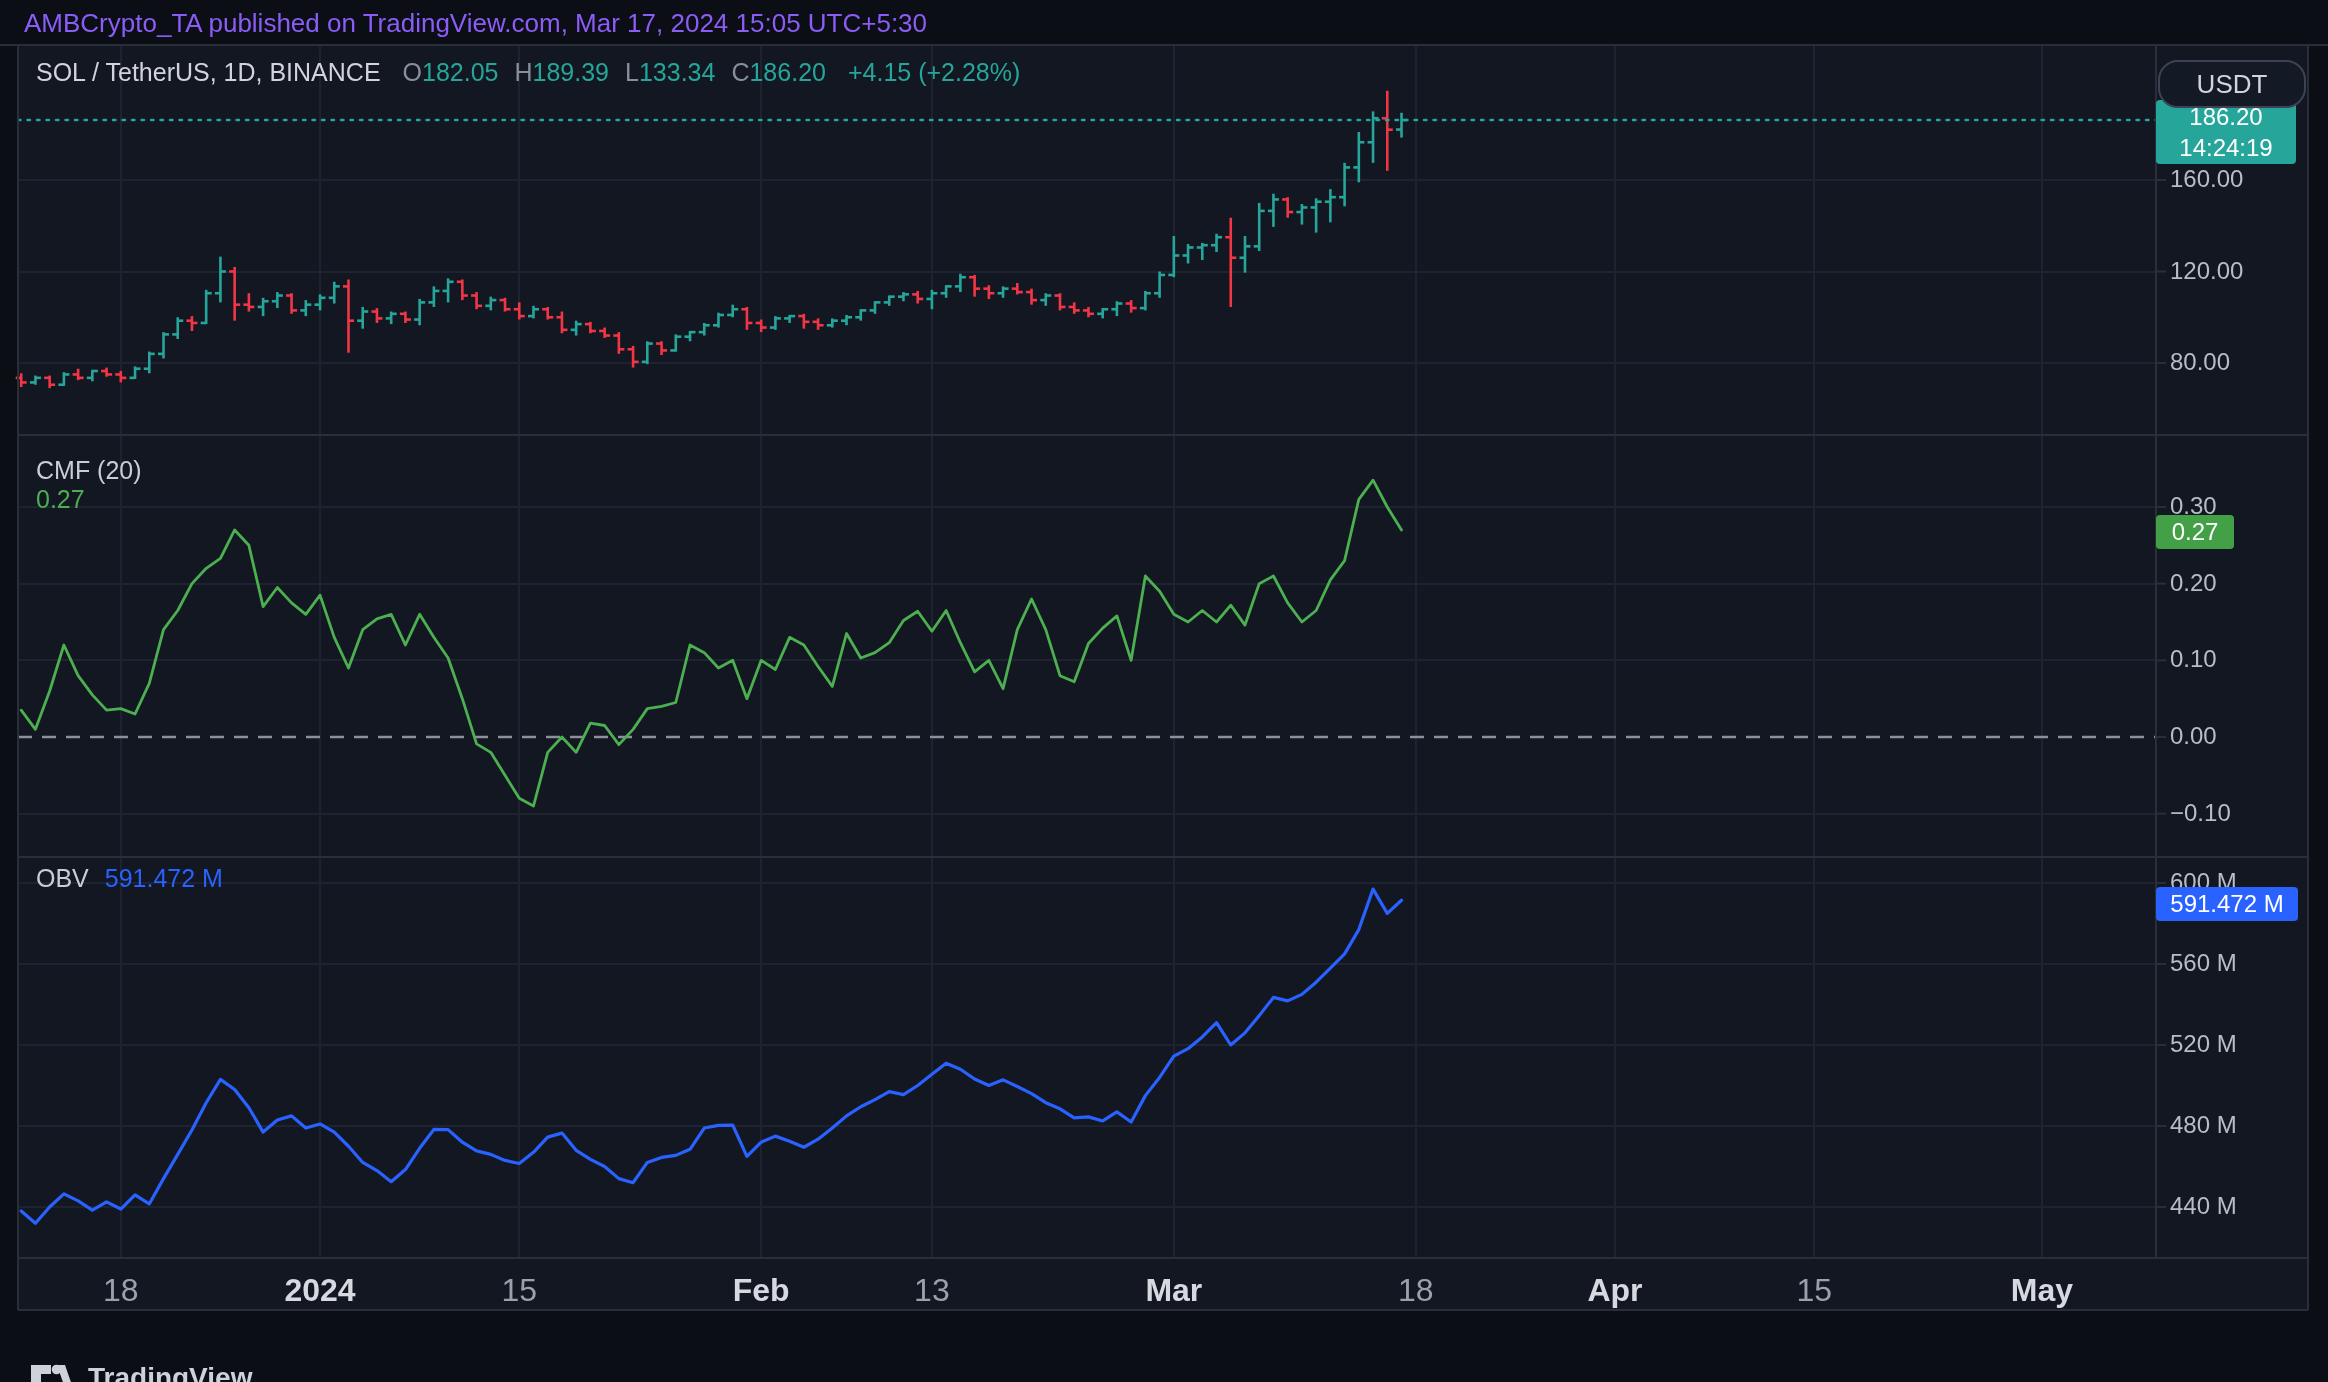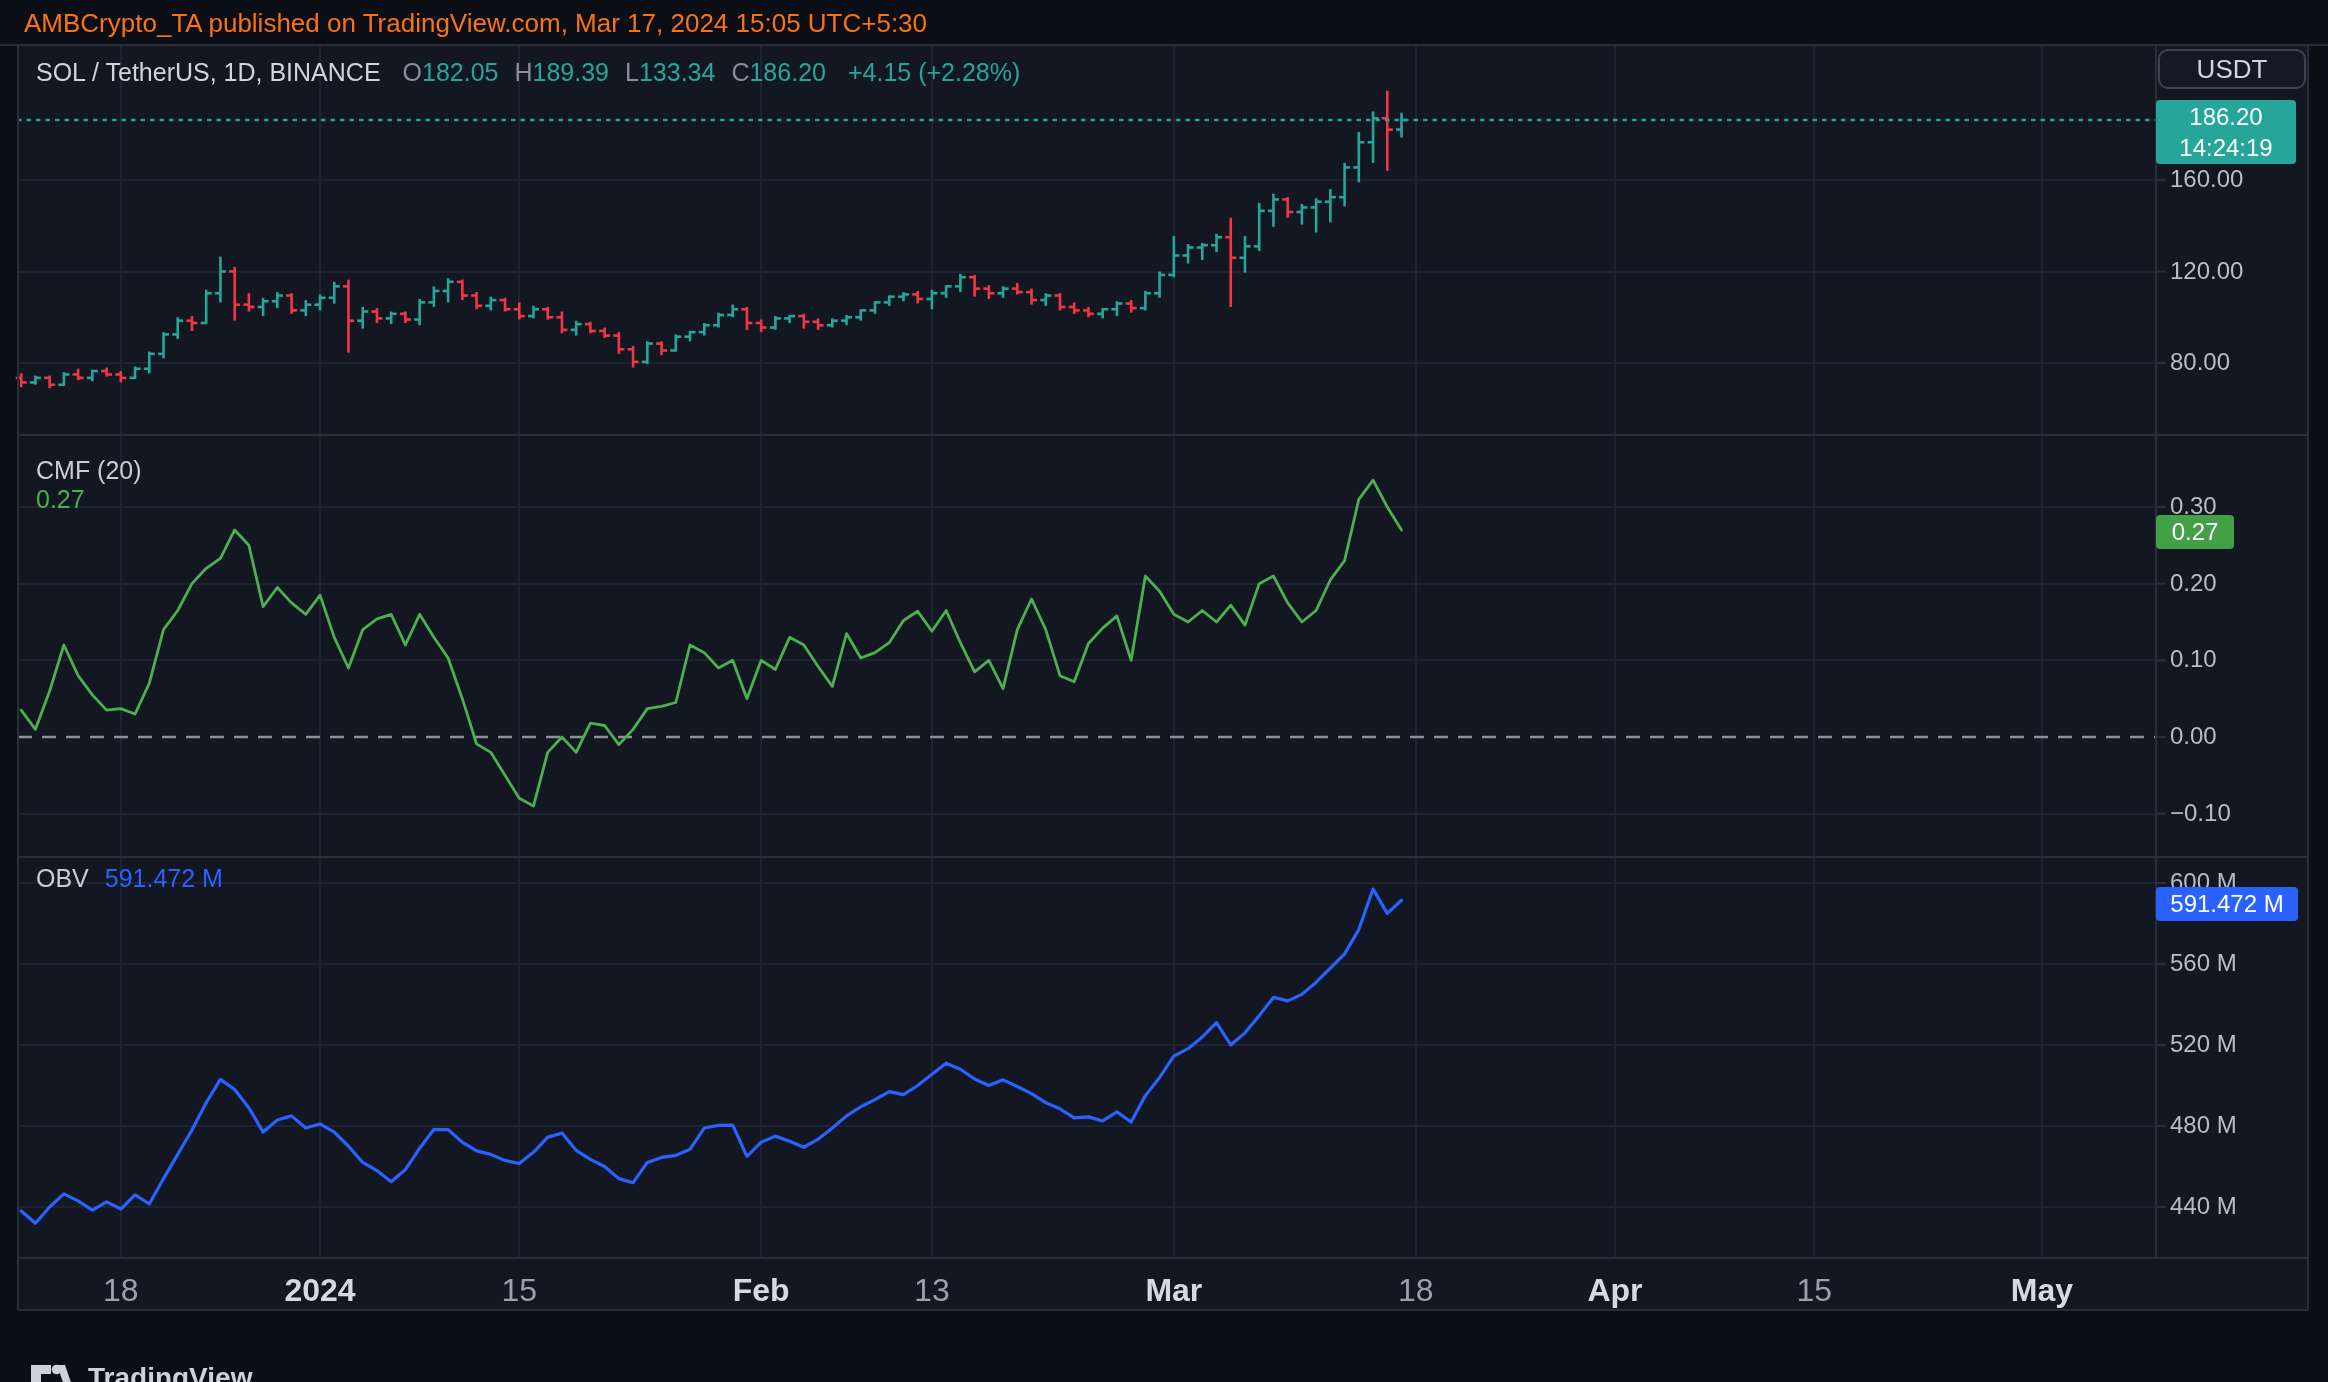--- a/index.html
+++ b/index.html
@@ -5,33 +5,33 @@
   :root{
     --bg:#0b0e15; --chart-bg:#131722; --grid:#1e2331; --frame:#2a2e39;
     --bright:#d1d4dc; --dim:#868f9c; --axis:#b8bcc6; --timedim:#9aa1ad;
     --up:#26a69a; --down:#f23645; --cmf:#4caf50; --cmfbadge:#43a047;
     --obv:#2962ff; --zero:#8b909b;
   }
   html,body{margin:0;padding:0;background:var(--bg);}
   #root{position:relative;width:2328px;height:1382px;background:var(--bg);
         font-family:"Liberation Sans","DejaVu Sans",sans-serif;overflow:hidden;}
   #chart-svg{position:absolute;left:0;top:0;}
-  .hdr{position:absolute;left:24px;top:8px;font-size:26px;color:#f97316;white-space:nowrap;}
+  .hdr{position:absolute;left:24px;top:8px;font-size:26px;color:#8b5cf6;white-space:nowrap;}
   .legend{position:absolute;left:36px;top:58px;font-size:25px;display:flex;align-items:flex-start;white-space:nowrap;}
   .legend .sym{color:var(--bright);margin-right:22px;}
   .legend .grp{margin-right:16px;}
   .legend .k{color:var(--dim);}
   .legend .v{color:var(--up);}
   .legend .chg{color:var(--up);margin-left:6px;}
   .panelabel{position:absolute;left:36px;font-size:25px;display:flex;align-items:baseline;white-space:nowrap;}
   .panelabel .n{color:#c9cdd5;margin-right:16px;}
   .panelabel .val-green{color:var(--cmf);}
   .panelabel .val-blue{color:var(--obv);}
-  .btn-usdt{position:absolute;left:2158px;top:49px;width:148px;height:40px;box-sizing:border-box;
-        border:2px solid #3d4354;border-radius:10px;background:#141926;color:var(--bright);
+  .btn-usdt{position:absolute;left:2158px;top:60px;width:148px;height:48px;box-sizing:border-box;
+        border:2px solid #3d4354;border-radius:20px;background:#141926;color:var(--bright);
         font-size:26px;display:flex;align-items:center;justify-content:center;z-index:6;cursor:pointer;}
   .badge{position:absolute;left:2156px;border-radius:4px;color:#fff;font-size:24px;
         display:flex;align-items:center;justify-content:center;z-index:4;}
   .badge-price{top:100px;width:140px;height:64px;background:var(--up);flex-direction:column;line-height:31px;}
   .badge-cmf{top:515px;width:78px;height:34px;background:var(--cmfbadge);}
   .badge-obv{top:887px;width:142px;height:34px;background:var(--obv);}
   .ax{position:absolute;left:2170px;font-size:24px;color:var(--axis);white-space:nowrap;z-index:2;}
   .tx{position:absolute;top:1272px;transform:translateX(-50%);font-size:32px;color:var(--timedim);z-index:2;}
   .tx.major{color:#d6d9df;font-weight:700;}
   .footer{position:absolute;left:30px;top:1326px;display:flex;align-items:center;z-index:2;cursor:pointer;margin-top:36px;}

